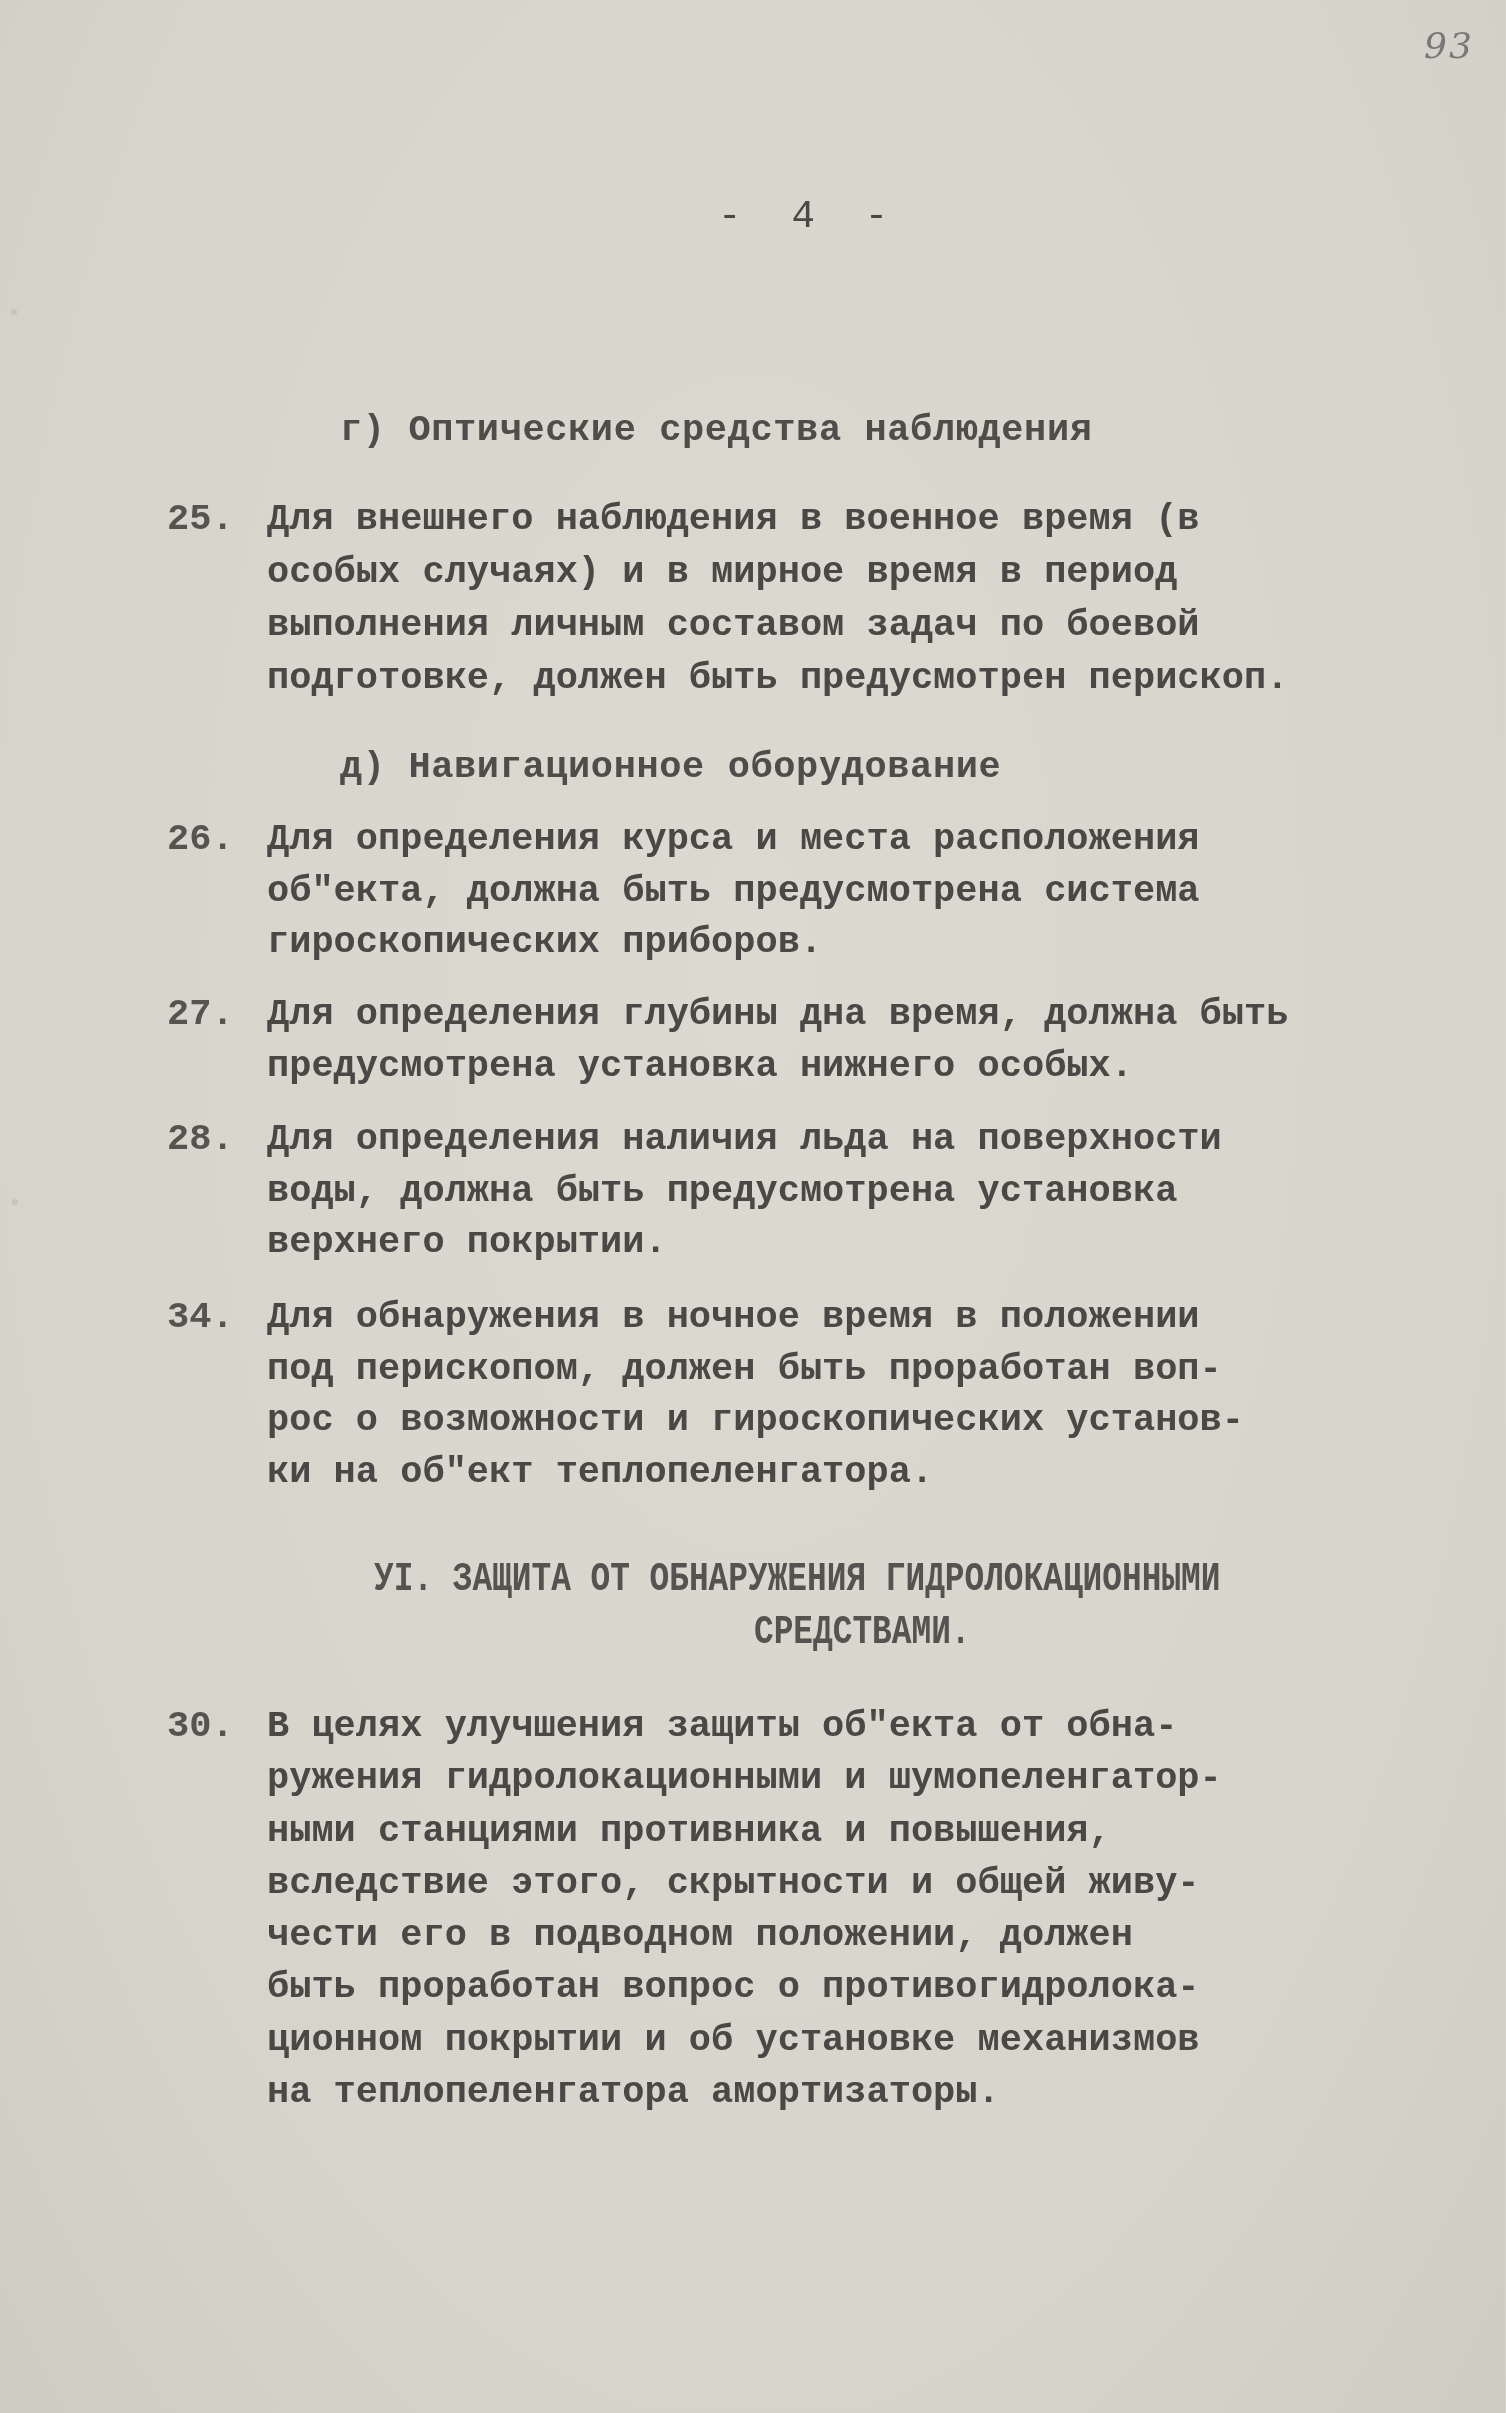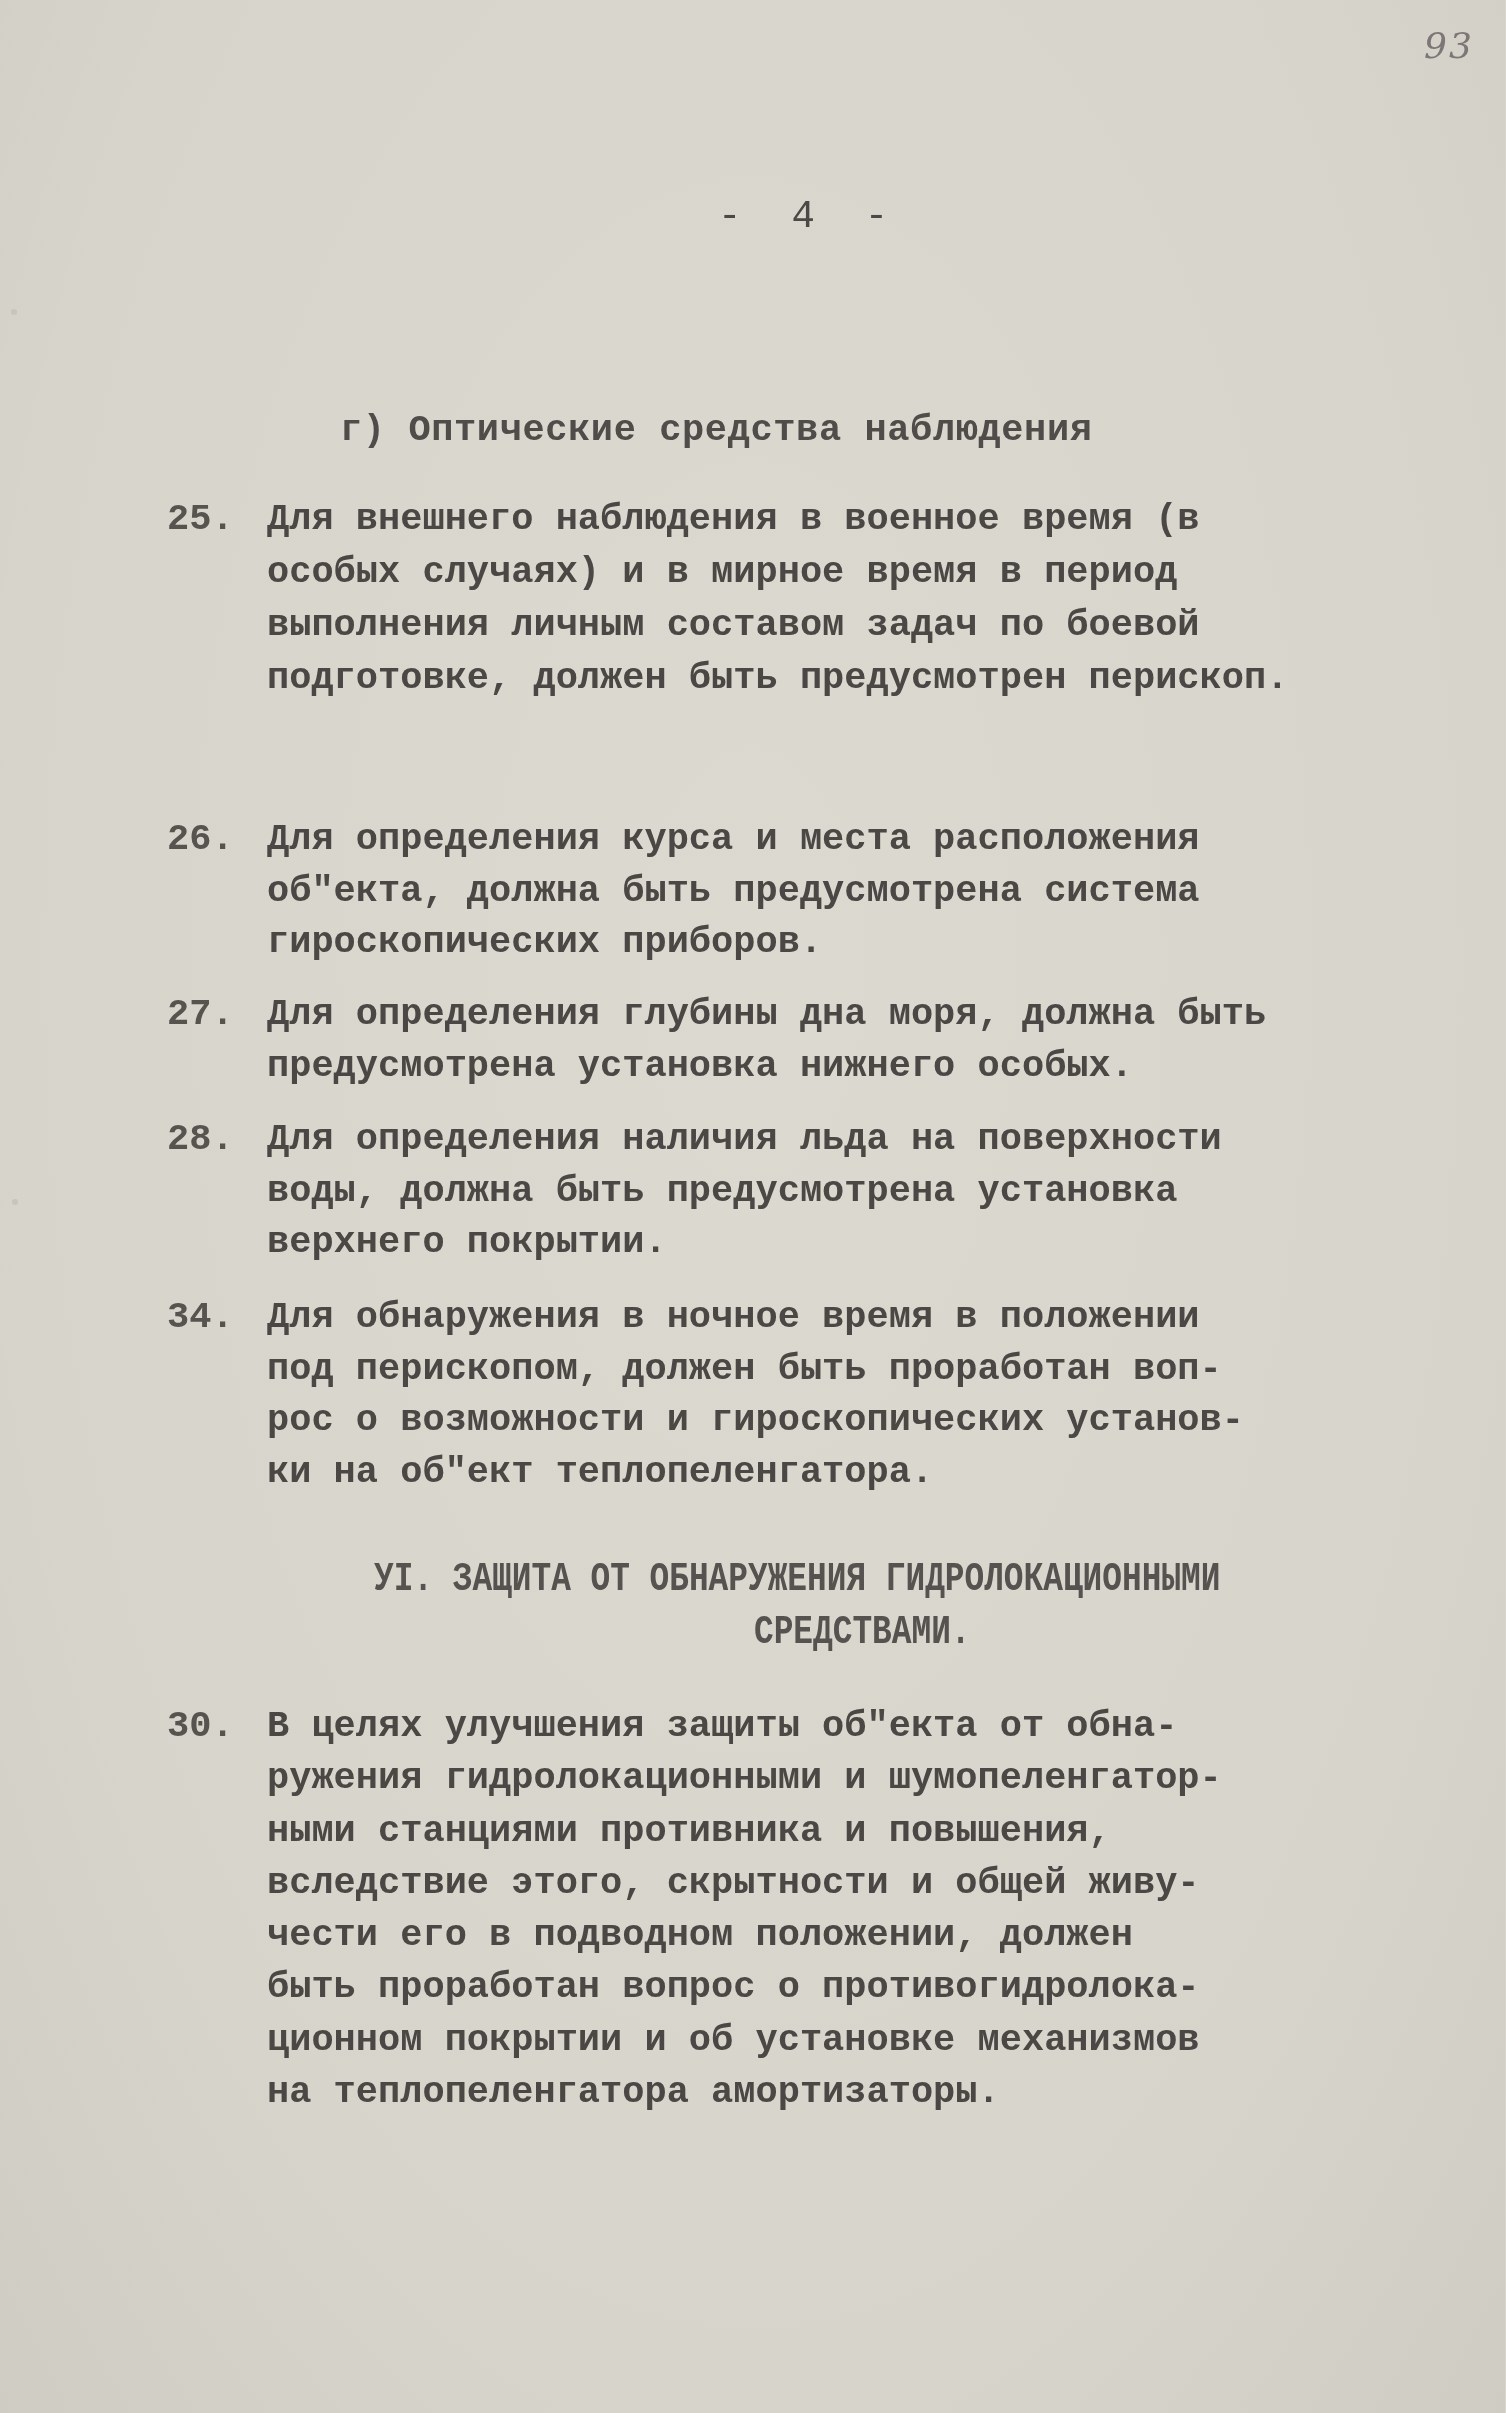--- a/index.html
+++ b/index.html
@@ -54,31 +54,32 @@
   <div class="subheading" style="left:340px;top:409px">г) Оптические средства наблюдения</div>
 
   <div class="item" style="top:498px">
     <span class="num">25.</span>
     <span class="line" style="top:0">Для внешнего наблюдения в военное время (в</span>
     <span class="line" style="top:53px">особых случаях) и в мирное время в период</span>
     <span class="line" style="top:106px">выполнения личным составом задач по боевой</span>
     <span class="line" style="top:159px">подготовке, должен быть предусмотрен перископ.</span>
   </div>
 
+  <div class="subheading" style="left:340px;top:746px">д) Навигационное оборудование</div>
 
   <div class="item" style="top:818px">
     <span class="num">26.</span>
     <span class="line" style="top:0">Для определения курса и места расположения</span>
     <span class="line" style="top:52px">об"екта, должна быть предусмотрена система</span>
     <span class="line" style="top:103px">гироскопических приборов.</span>
   </div>
 
   <div class="item" style="top:993px">
     <span class="num">27.</span>
-    <span class="line" style="top:0">Для определения глубины дна моря, должна быть</span>
+    <span class="line" style="top:0">Для определения глубины дна время, должна быть</span>
     <span class="line" style="top:52px">предусмотрена установка нижнего особых.</span>
   </div>
 
   <div class="item" style="top:1118px">
     <span class="num">28.</span>
     <span class="line" style="top:0">Для определения наличия льда на поверхности</span>
     <span class="line" style="top:52px">воды, должна быть предусмотрена установка</span>
     <span class="line" style="top:103px">верхнего покрытии.</span>
   </div>
 

